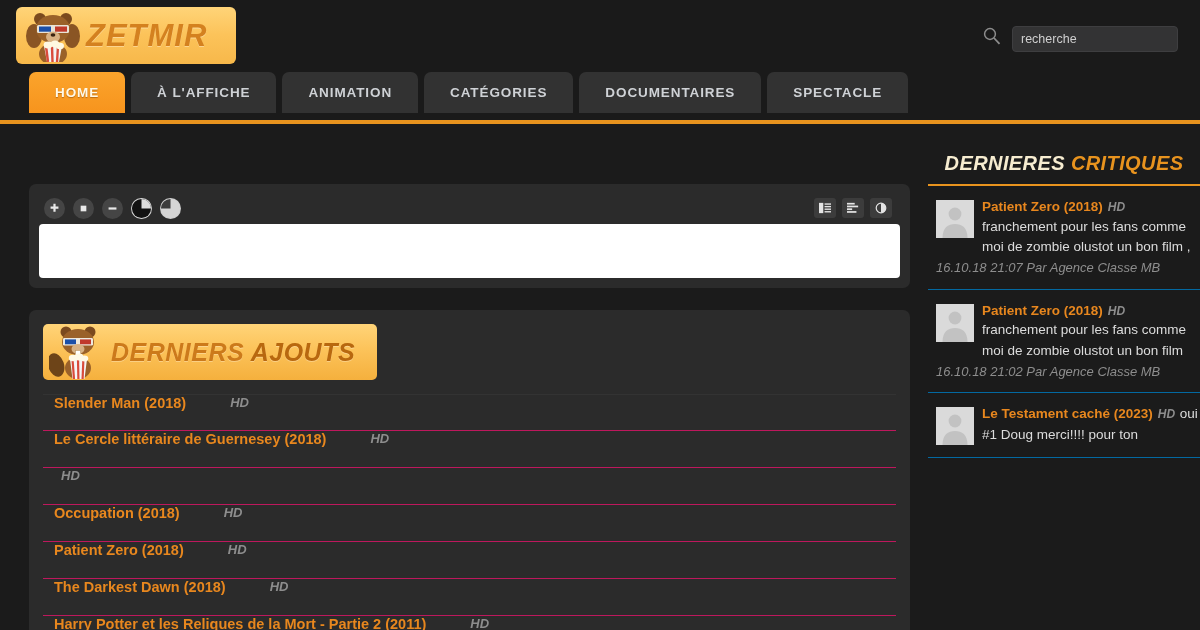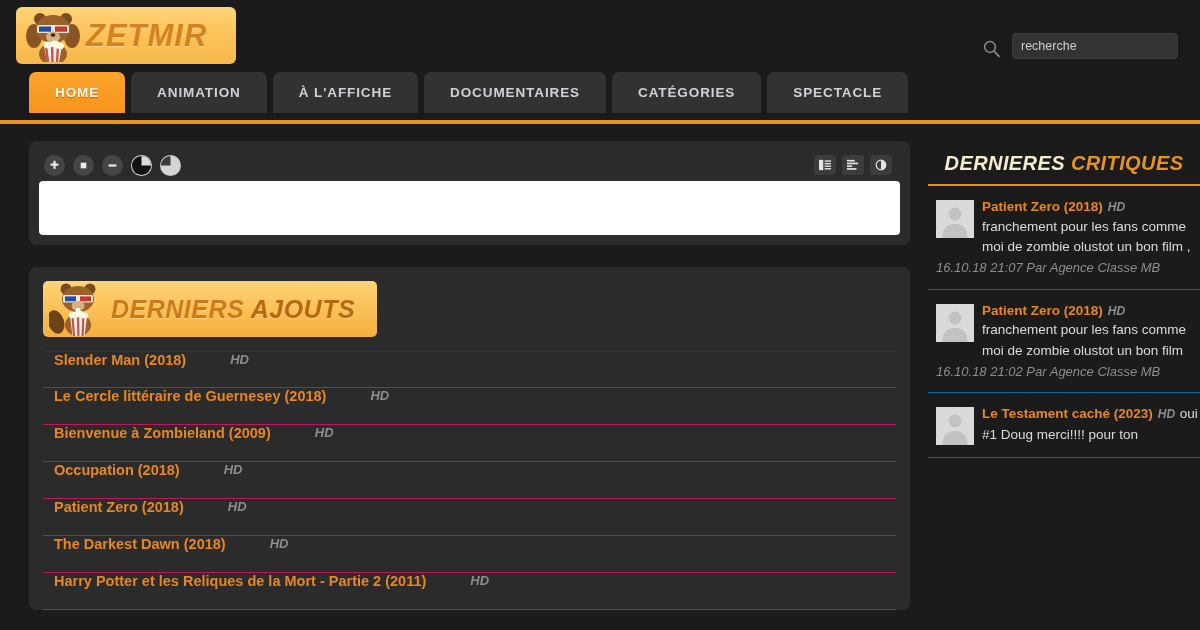--- a/index.html
+++ b/index.html
@@ -26,22 +26,22 @@
   }
   .logo-mascot{ width:62px; height:52px; margin-left:6px; flex:none; }
   .logo-text{
     font-size:31px; font-weight:bold; font-style:italic;
     color:#d4811f; letter-spacing:1px;
     text-shadow:0 1px 0 rgba(255,255,255,.35);
     margin-left:2px;
   }
 
   .search-wrap{
-    position:absolute; right:0px; top:33px;
-    display:flex; align-items:flex-end;
+    position:absolute; right:0px; top:26px;
+    display:flex; align-items:flex-start;
   }
   .search-icon{ width:20px; height:20px; margin-right:10px; opacity:.65; }
   .search-input{
     width:166px; height:26px;
     background:#333334;
     border:1px solid #3e3e40;
     border-radius:4px;
     color:#d8d8d8;
     font-size:12.5px;
     font-family:"Liberation Sans", sans-serif;
@@ -86,20 +86,21 @@
 
   
   .page{
     display:flex;
     padding:0;
     height:506px;
   }
   .main{
     width:910px;
     padding:17px 0 0 29px;
+    margin-top:43px;
   }
   .sidebar{
     width:272px;
     margin-left:18px;
     padding-top:17px;
   }
 
   
   .panel{
     background:#2b2b2b;
@@ -277,30 +278,30 @@
     </svg>
     <input class="search-input" type="text" placeholder="recherche" style="">
   </div>
 </div>
 
 <div class="nav">
   <div class="nav-item active">
     <span>HOME</span>
   </div>
   <div class="nav-item">
+    <span>À L'AFFICHE</span>
+  </div>
+  <div class="nav-item">
     <span>ANIMATION</span>
   </div>
   <div class="nav-item">
-    <span>À L'AFFICHE</span>
+    <span>CATÉGORIES</span>
   </div>
   <div class="nav-item">
     <span>DOCUMENTAIRES</span>
-  </div>
-  <div class="nav-item">
-    <span>CATÉGORIES</span>
   </div>
   <div class="nav-item">
     <span>SPECTACLE</span>
   </div>
 </div>
 
 <div class="page">
 
   <div class="main">
 
@@ -401,21 +402,20 @@
       <div class="movie-list">
         <div class="movie-row">
           <span class="movie-title">Slender Man (2018)</span>
           <span class="movie-hd">HD</span>
         </div>
         <div class="movie-row">
           <span class="movie-title">Le Cercle littéraire de Guernesey (2018)</span>
           <span class="movie-hd">HD</span>
         </div>
         <div class="movie-row">
-          <span class="movie-title">Bienvenue à Zombieland (2009)</span>
           <span class="movie-hd">HD</span>
         </div>
         <div class="movie-row">
           <span class="movie-title">Occupation (2018)</span>
           <span class="movie-hd">HD</span>
         </div>
         <div class="movie-row">
           <span class="movie-title">Patient Zero (2018)</span>
           <span class="movie-hd">HD</span>
         </div>

